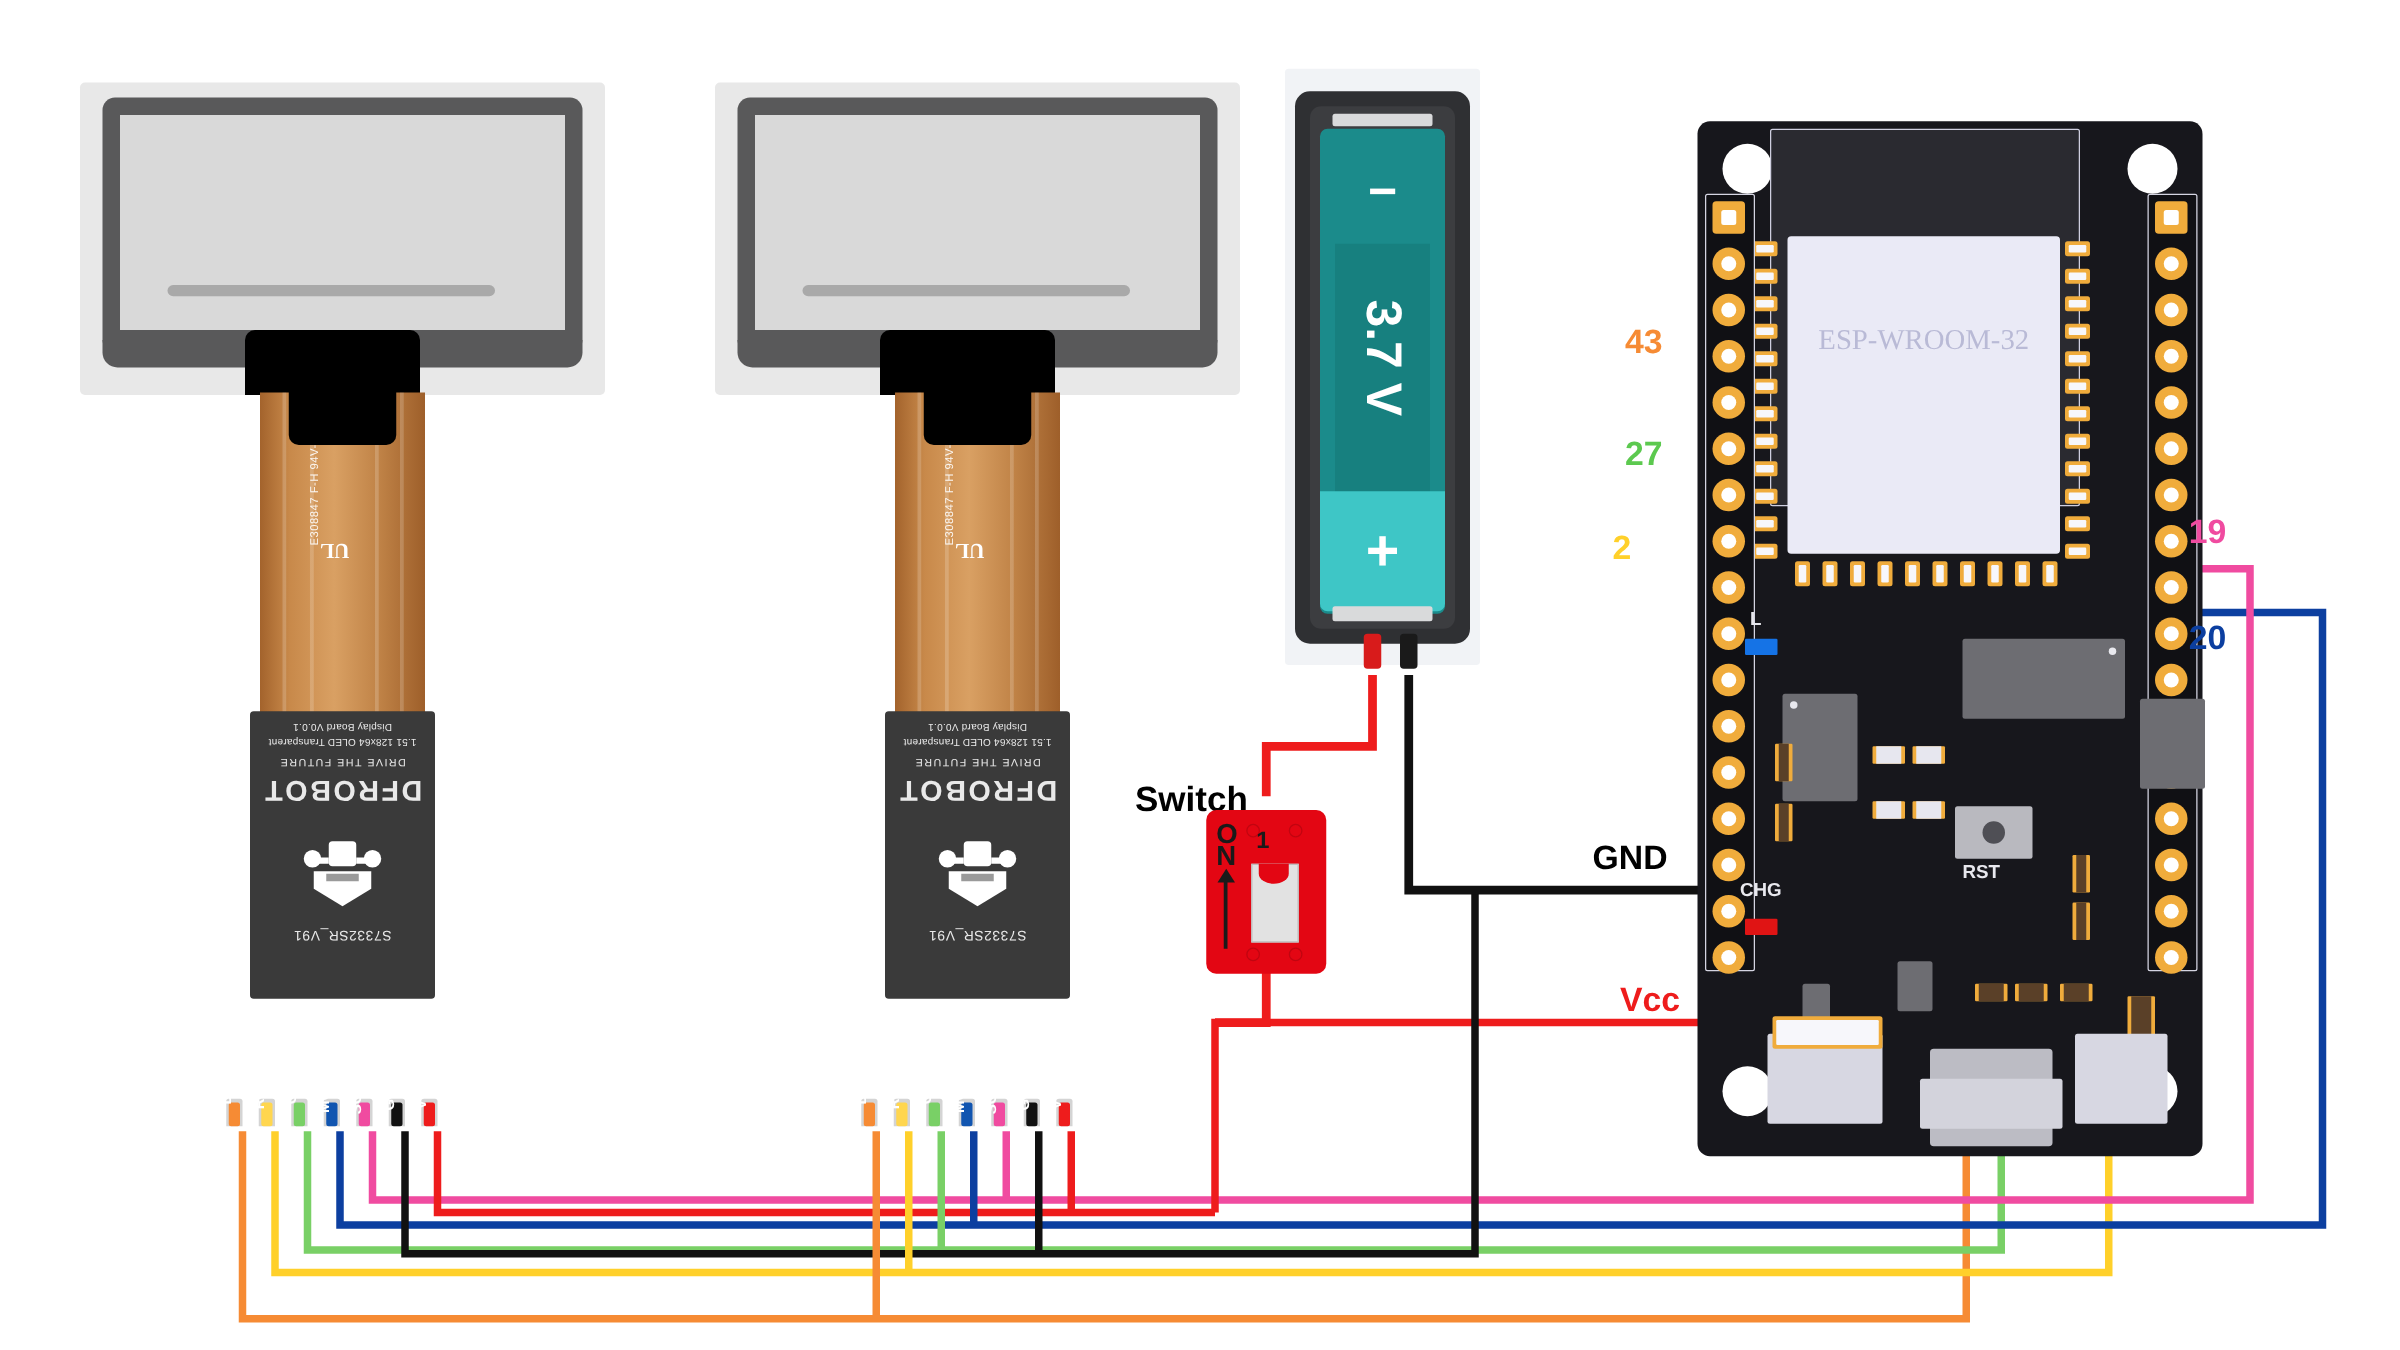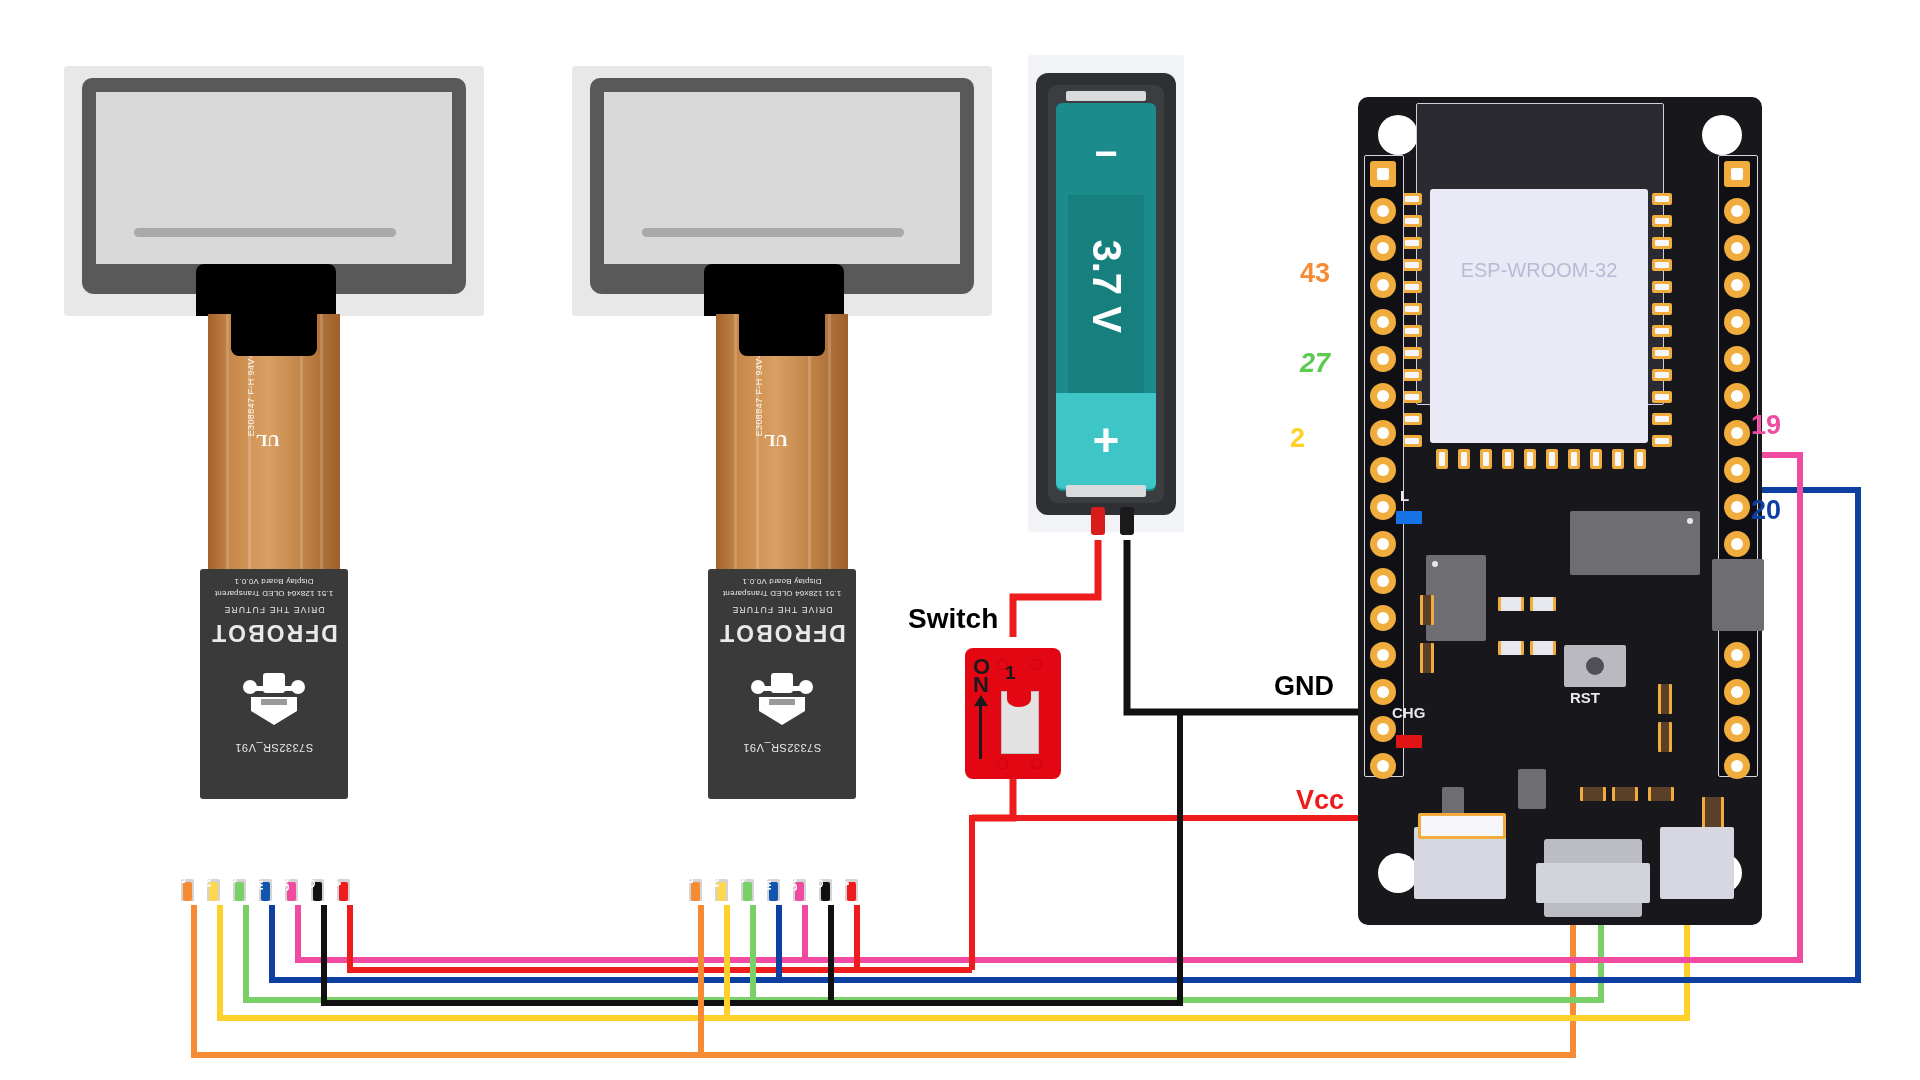--- a/index.html
+++ b/index.html
@@ -134,22 +134,22 @@
   
   .esp-board{
     position:absolute; background:#17171c; border-radius:10px;
   }
   .esp-shield{
     position:absolute; background:#2a2a30; border:1px solid #cfcfe0;
     border-radius:2px;
   }
   .esp-chip{
     position:absolute; background:#eaeaf6; border-radius:3px;
-    color:#b9bad6; font-size:20px; text-align:center;
-    font-family:Liberation Sans, sans-serif;
+    color:#b9bad6; font-size:23px; text-align:center;
+    font-family:Liberation Serif, serif;
   }
   .esp-mount{position:absolute;width:40px;height:40px;border-radius:50%;background:#fff;}
   .hdr-rail{position:absolute;background:#101014;border:1.5px solid #d5d5e2;border-radius:2px;}
   .hdr-pin{
     position:absolute;width:26px;height:26px;border-radius:50%;
     background:#f0ac3c;
   }
   .hdr-pin::after{
     content:""; position:absolute; left:7px; top:7px;
     width:12px;height:12px;border-radius:50%;background:#fff;
@@ -179,20 +179,21 @@
     position:absolute; font-weight:bold; font-size:27px;
     font-family:"Liberation Sans",sans-serif; white-space:nowrap;
   }
   .net-label{
     position:absolute; font-weight:bold; font-size:27px;
     font-family:"Liberation Sans",sans-serif; white-space:nowrap;
   }
   .sw-title{
     position:absolute; font-weight:bold; font-size:28px; color:#000;
     font-family:"Liberation Sans",sans-serif;
+    margin-top:21px;
   }
 </style>
 </head>
 <body>
 
 <div id="stage">
 
   <svg id="wires" viewBox="0 0 1920 1080">
     <g fill="none" stroke-linecap="butt" stroke-linejoin="miter" stroke-width="6">
 
@@ -629,21 +630,21 @@
     <div class="cutout" style="left:56px; top:730px; width:92px; height:72px;"></div>
     <div class="cutout" style="left:302px; top:730px; width:74px; height:72px;"></div>
     <div class="usb" style="left:186px; top:742px; width:98px; height:78px;"></div>
     <div class="usb-shelf" style="left:178px; top:766px; width:114px; height:40px;"></div>
     <div class="smd-pad" style="left:60px; top:716px; width:88px; height:26px;">
         <i></i>
       </div>
   </div>
 
   <div class="pin-label" style="left:1300px; top:258px; color:#f68b34;">43</div>
-  <div class="pin-label" style="left:1300px; top:348px; color:#5cc94f;font-style:italic;">27</div>
+  <div class="pin-label" style="left:1300px; top:348px; color:#5cc94f;">27</div>
   <div class="pin-label" style="left:1290px; top:423px; color:#ffd02a;">2</div>
   <div class="pin-label" style="left:1751px; top:410px; color:#f04ba0;">19</div>
   <div class="pin-label" style="left:1751px; top:495px; color:#0c3fa0;">20</div>
 
   <div class="net-label" style="left:1274px; top:671px; color:#000000;">GND</div>
   <div class="net-label" style="left:1296px; top:785px; color:#ee1c1c;">Vcc</div>
 
 </div>
 
 </body></html>

